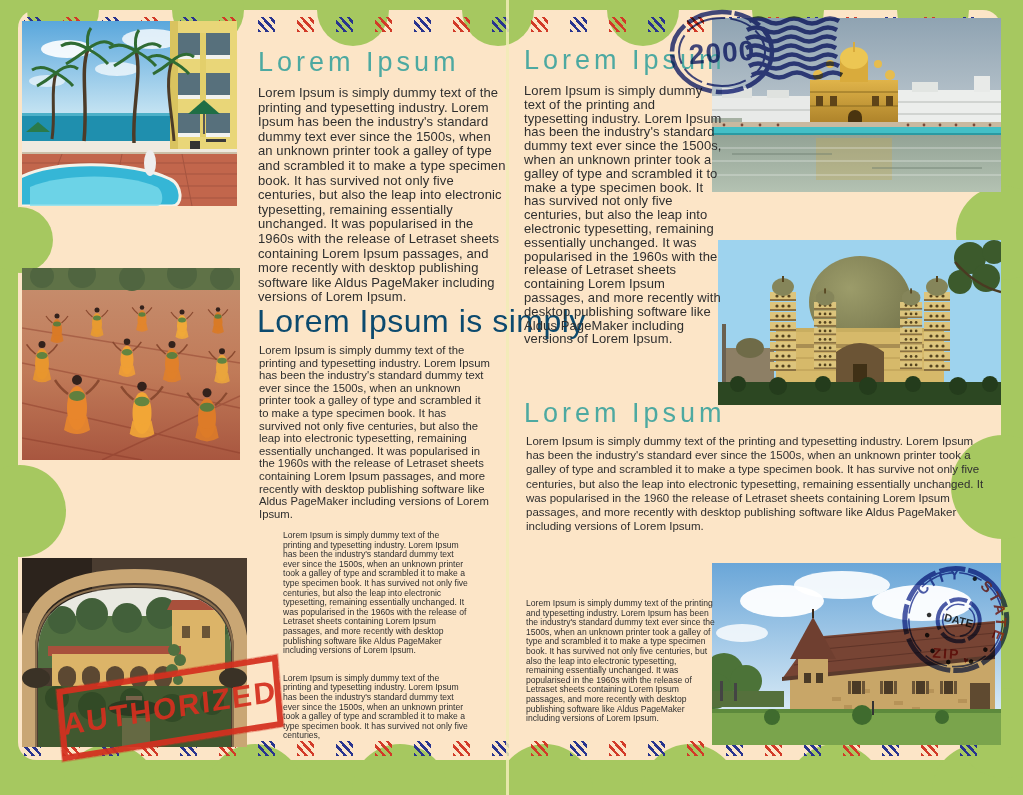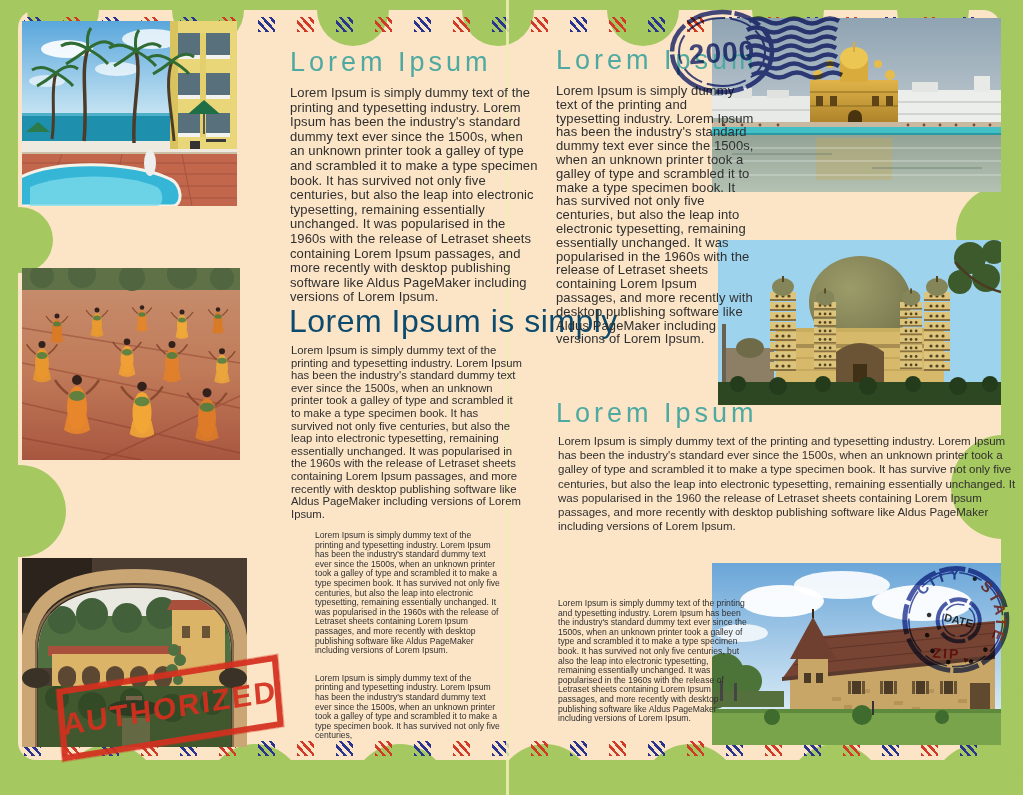--- a/index.html
+++ b/index.html
@@ -10,21 +10,21 @@
   .notch{position:absolute;background:#a6c860;border-radius:50%;z-index:1;}
   .fold{position:absolute;left:506px;top:0;width:3px;height:795px;background:#f1ecb6;opacity:.85;z-index:2;}
   .hatch-row{position:absolute;left:24px;width:976px;height:16px;overflow:hidden;white-space:nowrap;z-index:2;}
   .hatch-row.top{top:17px;}
   .hatch-row.bottom{top:741px;}
   .hatch{--c:#28348f;display:inline-block;width:17px;height:15px;margin-right:22px;
          background:repeating-linear-gradient(48deg,var(--c) 0 2.6px,transparent 2.6px 5.9px);}
   .hatch.red{--c:#d23a28;}
   .photo{position:absolute;z-index:3;overflow:hidden;}
   .photo svg{display:block;width:100%;height:100%;}
-  .txt{position:absolute;z-index:4;color:#2f2f2f;margin-left:32px;}
+  .txt{position:absolute;z-index:4;color:#2f2f2f;}
   .h-teal{font-size:27px;letter-spacing:4px;color:#4da9a1;font-weight:400;}
   .h-dark{font-size:32px;letter-spacing:.5px;color:#0c4a6e;font-weight:400;}
   .body-lg{font-size:13px;line-height:14.6px;letter-spacing:.1px;}
   .body-md{font-size:11.3px;line-height:12.6px;}
   .body-wide{font-size:11.5px;line-height:14.2px;}
   .body-sm{font-size:8.6px;line-height:9.6px;}
   .body-sm p{margin:0 0 18px 0;}
   .stamp{position:absolute;z-index:5;}
   #postmark,#citystamp{mix-blend-mode:multiply;opacity:.9;}
   #citystamp{transform:rotate(14deg);}

